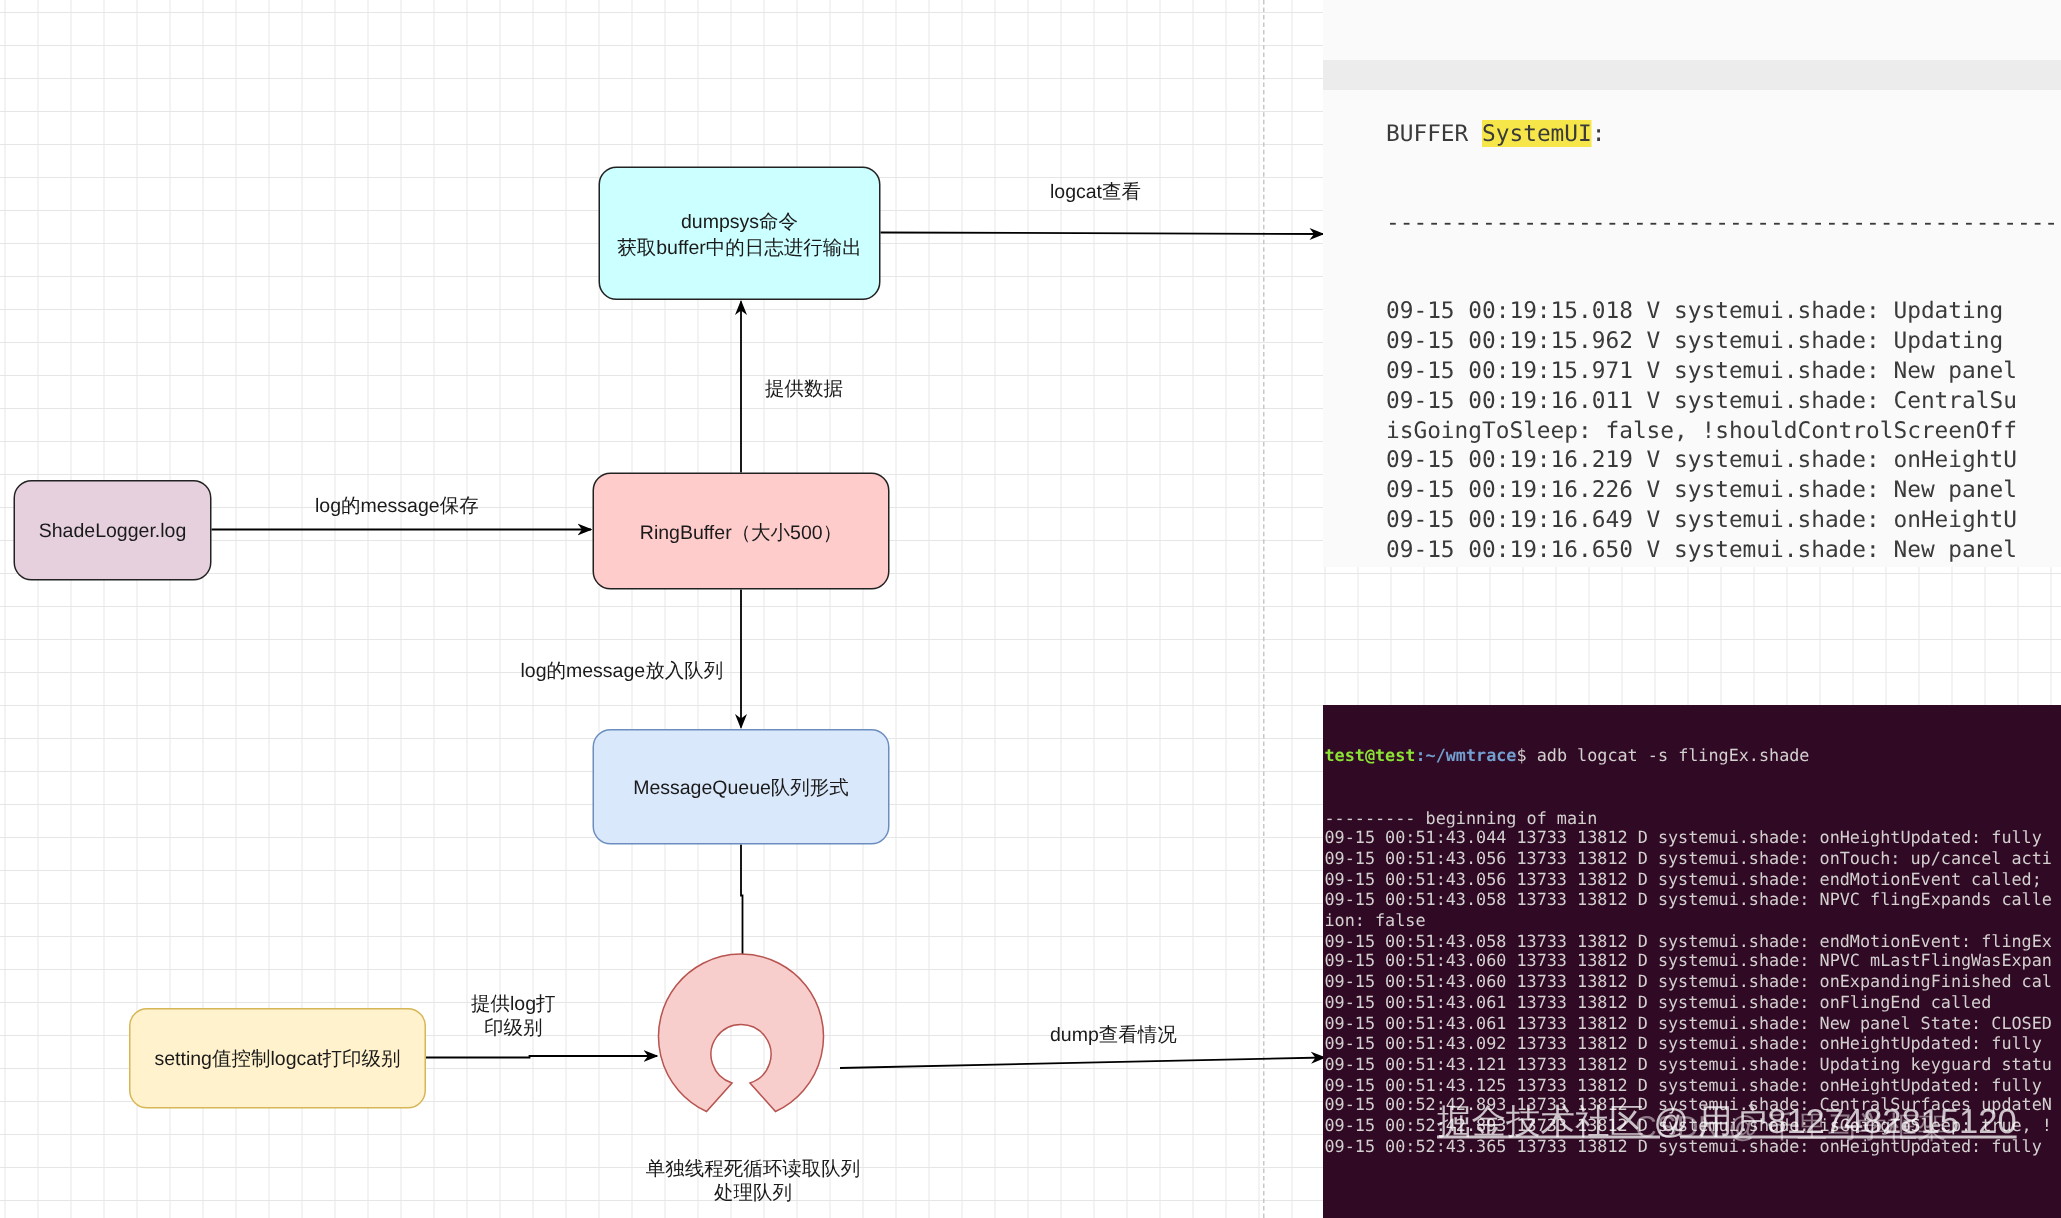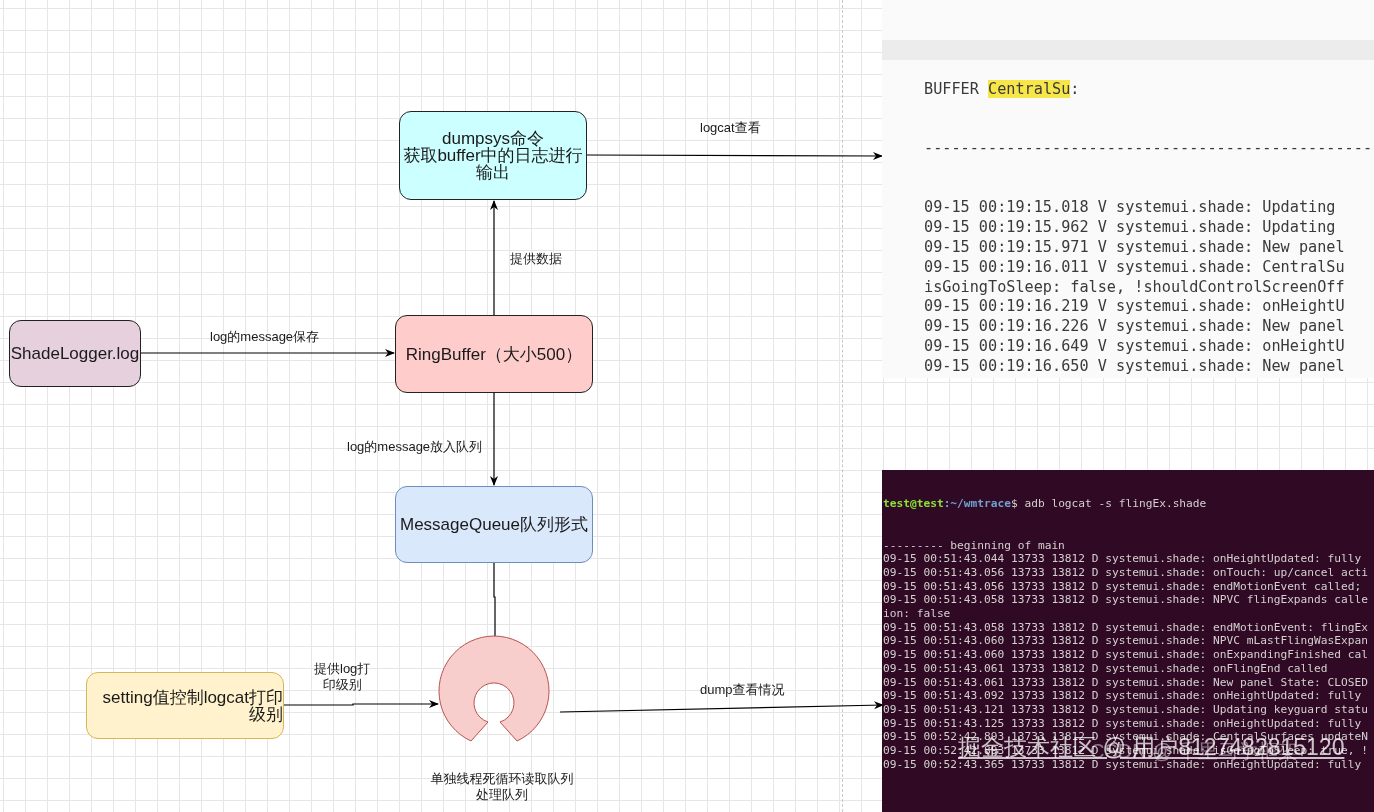--- a/index.html
+++ b/index.html
@@ -10,21 +10,21 @@
       linear-gradient(to right, #e6e6e6 1px, transparent 1px),
       linear-gradient(to bottom, #e6e6e6 1px, transparent 1px);
     background-size: 22px 22px;
     background-position: 3px 8px;
     font-family: "Liberation Sans", sans-serif;
     color: #1a1a1a;
   }
   .node {
     position: absolute; box-sizing: border-box;
     display: flex; align-items: center; justify-content: center; text-align: center;
-    font-size: 17px; line-height: 17px; border-radius: 12px; border: 1.2px solid #222;
+    font-size: 13px; line-height: 17px; border-radius: 12px; border: 1.2px solid #222;
     white-space: pre-line;
   }
   #n-dumpsys { left: 399px; top: 111px; width: 188px; height: 89px; background: #ccffff; }
   #n-shadelogger { left: 9px; top: 320px; width: 132px; height: 67px; background: #e6d0de; }
   #n-ringbuffer { left: 395px; top: 315px; width: 198px; height: 78px; background: #ffcccc; text-align: right; }
   #n-mq { left: 395px; top: 486px; width: 198px; height: 77px; background: #dae8fc; border-color: #6c8ebf; }
   #n-setting { left: 86px; top: 672px; width: 198px; height: 67px; background: #fff2cc; border-color: #d6b656; text-align: right; }
   .label { position: absolute; font-size: 13px; line-height: 16px; text-align: center; white-space: pre-line; }
   #l-dump { left: 700px; top: 120px; }
   #l-provide { left: 510px; top: 251px; }
@@ -89,21 +89,21 @@
 <div class="label" id="l-enqueue">log的message放入队列</div>
 <div class="label" id="l-provlevel">提供log打
 印级别</div>
 <div class="label" id="l-logcat">dump查看情况</div>
 <div class="label" id="l-thread">单独线程死循环读取队列
 处理队列</div>
 
 <div id="dump-panel">
   <div class="head"></div>
   <div class="lines mono" id="dump-lines">
-    <div><span>BUFFER </span><span class="hl">CentralSu</span><span>:</span></div>
+    <div><span>BUFFER </span><span class="hl">SystemUI</span><span>:</span></div>
     <div>--------------------------------------------------</div>
   <div>09-15 00:19:15.018 V systemui.shade: Updating</div><div>09-15 00:19:15.962 V systemui.shade: Updating</div><div>09-15 00:19:15.971 V systemui.shade: New panel</div><div>09-15 00:19:16.011 V systemui.shade: CentralSu</div><div>isGoingToSleep: false, !shouldControlScreenOff</div><div>09-15 00:19:16.219 V systemui.shade: onHeightU</div><div>09-15 00:19:16.226 V systemui.shade: New panel</div><div>09-15 00:19:16.649 V systemui.shade: onHeightU</div><div>09-15 00:19:16.650 V systemui.shade: New panel</div><div>09-15 00:19:17.011 V systemui.shade: onHeightU</div></div>
 </div>
 
 <div id="term">
   <div class="lines mono" id="term-lines">
     <div><span class="prompt-user">test@test</span><span class="prompt-path">:~/wmtrace</span><span>$ adb logcat -s flingEx.shade</span></div>
   <div>--------- beginning of main</div><div>09-15 00:51:43.044 13733 13812 D systemui.shade: onHeightUpdated: fully</div><div>09-15 00:51:43.056 13733 13812 D systemui.shade: onTouch: up/cancel acti</div><div>09-15 00:51:43.056 13733 13812 D systemui.shade: endMotionEvent called;</div><div>09-15 00:51:43.058 13733 13812 D systemui.shade: NPVC flingExpands calle</div><div>ion: false</div><div>09-15 00:51:43.058 13733 13812 D systemui.shade: endMotionEvent: flingEx</div><div>09-15 00:51:43.060 13733 13812 D systemui.shade: NPVC mLastFlingWasExpan</div><div>09-15 00:51:43.060 13733 13812 D systemui.shade: onExpandingFinished cal</div><div>09-15 00:51:43.061 13733 13812 D systemui.shade: onFlingEnd called</div><div>09-15 00:51:43.061 13733 13812 D systemui.shade: New panel State: CLOSED</div><div>09-15 00:51:43.092 13733 13812 D systemui.shade: onHeightUpdated: fully</div><div>09-15 00:51:43.121 13733 13812 D systemui.shade: Updating keyguard statu</div><div>09-15 00:51:43.125 13733 13812 D systemui.shade: onHeightUpdated: fully</div><div>09-15 00:52:42.893 13733 13812 D systemui.shade: CentralSurfaces updateN</div><div>09-15 00:52:42.893 13733 13812 D systemui.shade: isGoingToSleep: true, !</div><div>09-15 00:52:43.365 13733 13812 D systemui.shade: onHeightUpdated: fully</div></div>
 </div>
 

